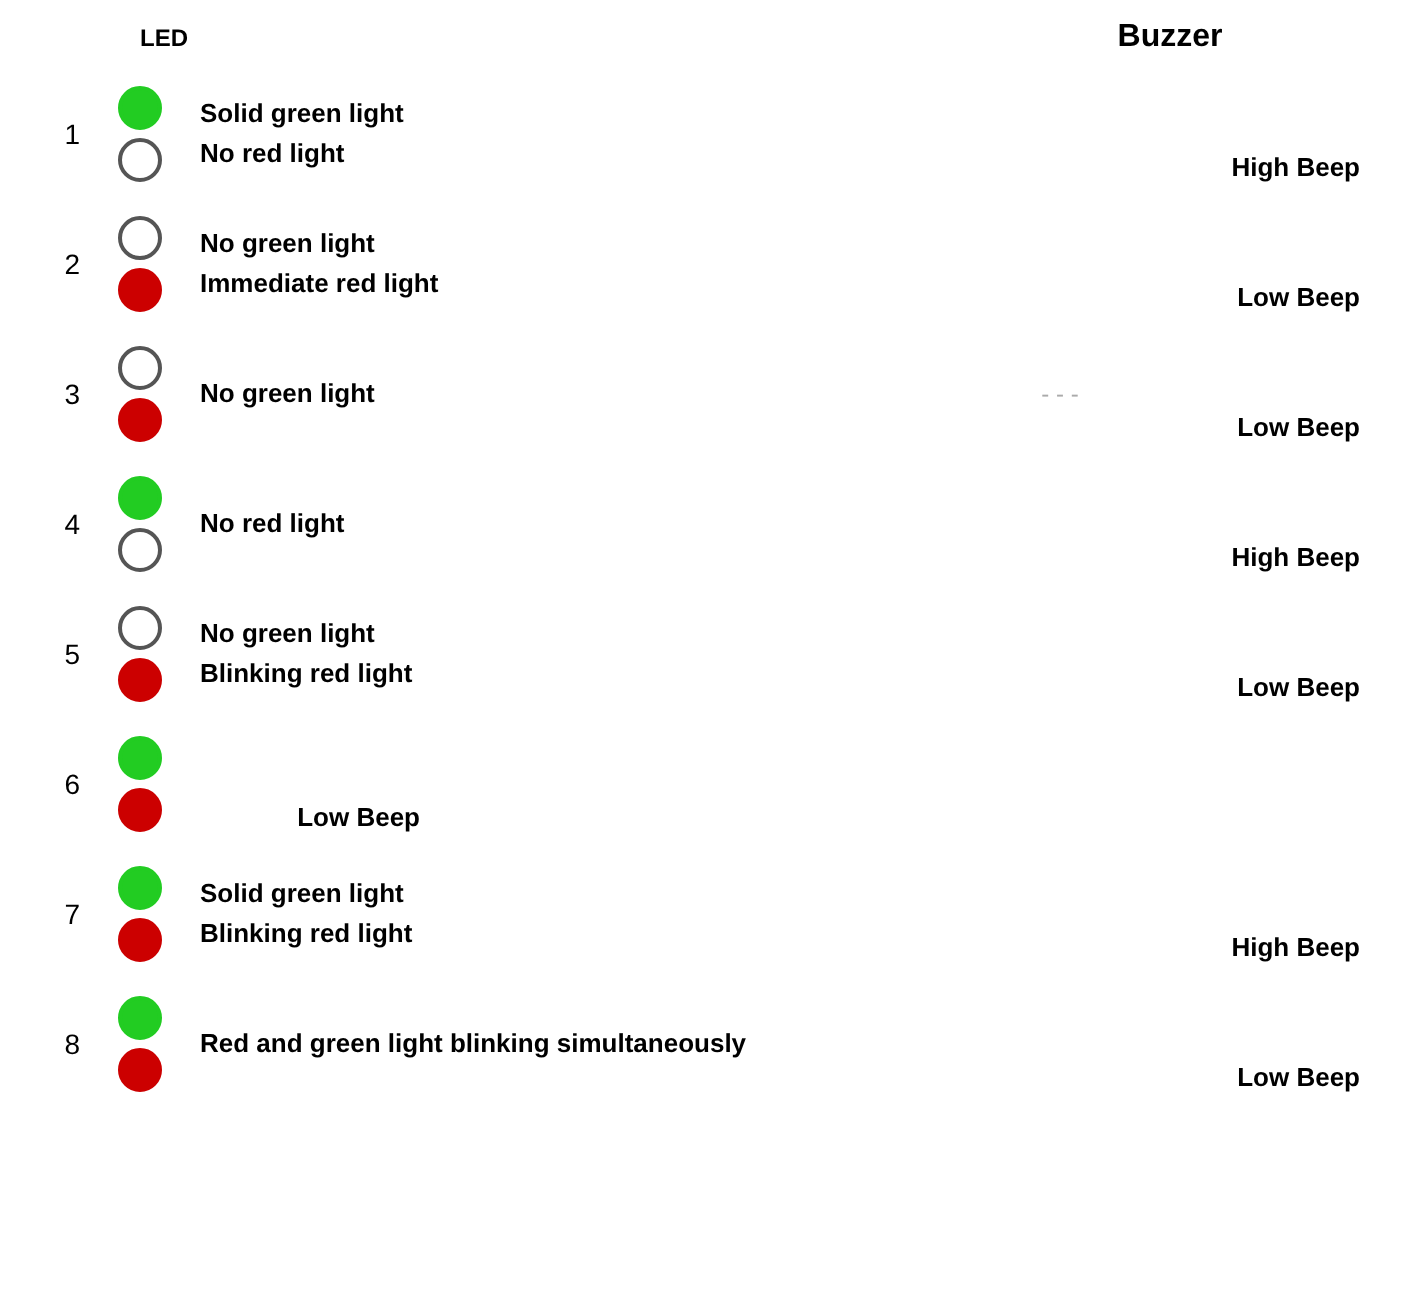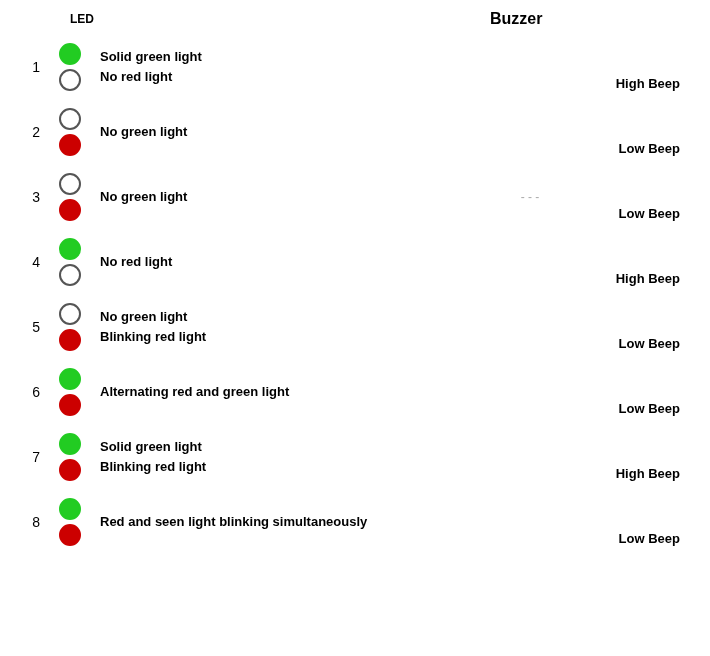--- a/index.html
+++ b/index.html
@@ -19,21 +19,21 @@
     }
     .header-led {
       font-weight: bold;
       font-size: 12px;
       width: 420px;
     }
     .header-buzzer {
       font-weight: bold;
       font-size: 16px;
       flex: 1;
-      text-align: left;
+      text-align: center;
       padding-right: 10px;
     }
     .table-body {
       width: 100%;
     }
     .row {
       display: flex;
       align-items: center;
       padding: 8px 0;
       border-bottom: none;
@@ -157,20 +157,21 @@
       <div class="buzzer">High Beep</div>
     </div>
     <div class="row">
       <div class="row-num">2</div>
       <div class="led-icons">
         <span class="led-circle led-empty"></span>
         <span class="led-circle led-red-solid"></span>
       </div>
       <div class="led-description">
         <div>No green light</div>
+        <div>Immediate red light</div>
       </div>
       <div class="buzzer">Low Beep</div>
     </div>
     <div class="row">
       <div class="row-num">3</div>
       <div class="led-icons">
         <span class="led-circle led-empty"></span>
         <span class="led-circle led-red-solid"></span>
       </div>
       <div class="led-description">
@@ -201,23 +202,20 @@
         <div>Blinking red light</div>
       </div>
       <div class="buzzer">Low Beep</div>
     </div>
     <div class="row">
       <div class="row-num">6</div>
       <div class="led-icons">
         <span class="led-circle led-alt-green"></span>
         <span class="led-circle led-alt-red"></span>
       </div>
-      <div class="led-description">
-        <div>Alternating red and green light</div>
-      </div>
       <div class="buzzer">Low Beep</div>
     </div>
     <div class="row">
       <div class="row-num">7</div>
       <div class="led-icons">
         <span class="led-circle led-green-solid"></span>
         <span class="led-circle led-red-blink"></span>
       </div>
       <div class="led-description">
         <div>Solid green light</div>
@@ -225,17 +223,17 @@
       </div>
       <div class="buzzer">High Beep</div>
     </div>
     <div class="row">
       <div class="row-num">8</div>
       <div class="led-icons">
         <span class="led-circle led-green-blink"></span>
         <span class="led-circle led-red-blink"></span>
       </div>
       <div class="led-description">
-        <div>Red and seen light blinking simultaneously</div>
+        <div>Red and green light blinking simultaneously</div>
       </div>
       <div class="buzzer">Low Beep</div>
     </div>
   </div>
 
 </body></html>

